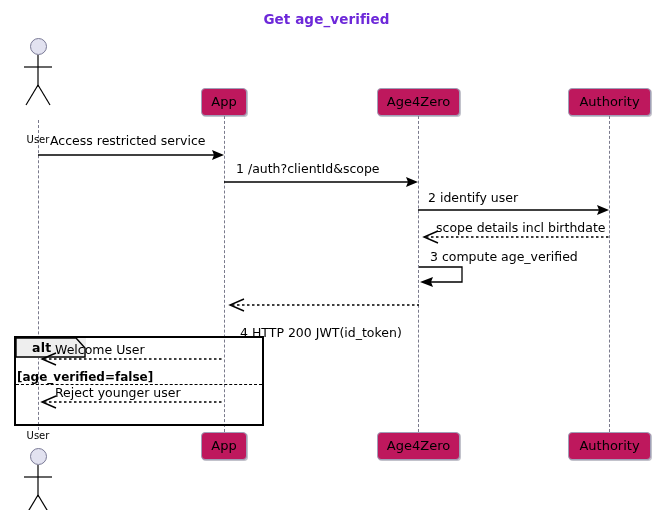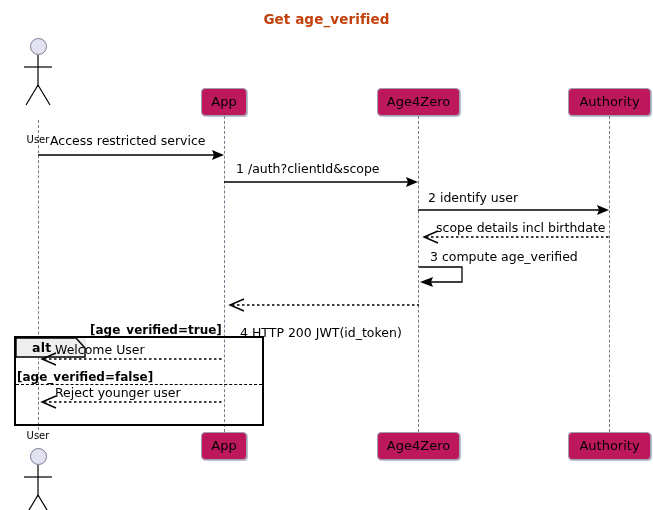--- a/index.html
+++ b/index.html
@@ -21,21 +21,21 @@
   .abs { position: absolute; }
 
   
   .diagram-title {
     left: 0;
     top: 11px;
     width: 653px;
     text-align: center;
     font-size: 13.5px;
     font-weight: bold;
-    color: #c2410c;
+    color: #6d28d9;
     letter-spacing: 0.1px;
   }
 
   
   .participant-box {
     box-sizing: border-box;
     background: #be185d;
     border: 1px solid #A0A0B8;
     border-radius: 4px;
     height: 28px;
@@ -174,21 +174,20 @@
   <div class="abs alt-frame" style="left:14px; top:320px; width:250px; height:90px;margin-top:16px;">
 
     <svg class="abs alt-tab" width="70" height="20" style="left:0px; top:0px;">
       <polygon points="0,0 60,0 69,10 69,19 0,19" fill="#EEEEEE" stroke="#000" stroke-width="1.4"></polygon>
     </svg>
     <div class="abs alt-tab-text" style="left:16px; top:2px;">alt</div>
 
     <div class="abs alt-divider" style="left:0px; top:46px; width:246px;"></div>
   </div>
 
-  <div class="abs alt-guard" style="left:90px; top:323px;">[age_verified=true]</div>
 
   <div class="abs msg-label" style="left:55px; top:342px;">Welcome User</div>
   <svg class="abs msg-line" width="200" height="14" style="left:34px; top:352px;">
     <line x1="10" y1="7" x2="190" y2="7" stroke="#000" stroke-width="1.3" stroke-dasharray="2.5,2.5"></line>
     <polyline points="22,1 8,7 22,13" fill="none" stroke="#000" stroke-width="1.4"></polyline>
   </svg>
 
   <div class="abs alt-guard" style="left:17px; top:370px;">[age_verified=false]</div>
 
   <div class="abs msg-label" style="left:55px; top:385px;">Reject younger user</div>

